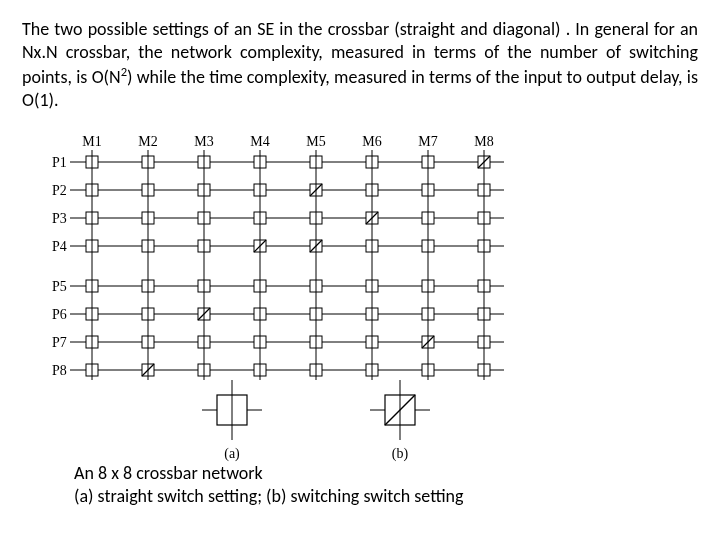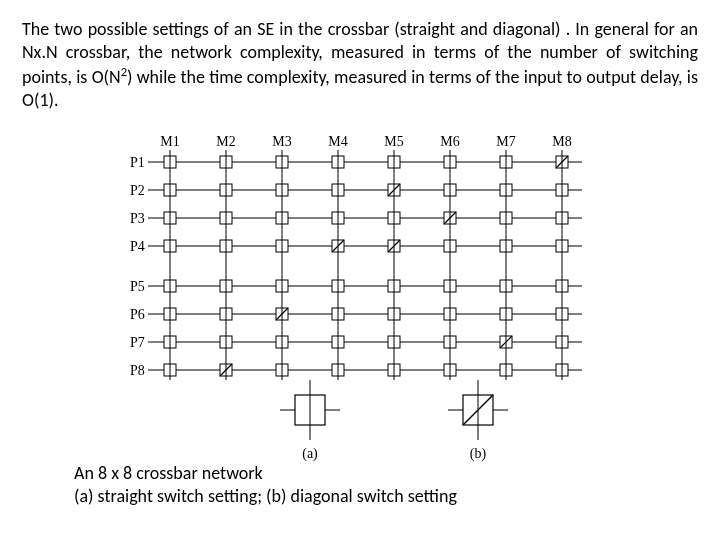--- a/index.html
+++ b/index.html
@@ -16,21 +16,21 @@
   }
   .para {
     text-align: justify;
     line-height: 1.28;
     margin-bottom: 20px;
   }
   .super { font-size: 0.7em; vertical-align: super; }
   .figwrap {
     width: 100%;
     display: flex;
-    justify-content: center;
+    justify-content: flex-start;
     margin-top: 12px;
   }
   svg { display: block; }
   .caption {
     margin-top: 0;
     margin-left: 52px;
     line-height: 1.25;
   }
   text.lbl { font-family: "Times New Roman", serif; font-size: 14px; }
 </style>
@@ -220,14 +220,14 @@
       <line x1="378" y1="248" x2="378" y2="308" stroke="#000"></line>
       <rect x="363" y="263" width="30" height="30" fill="#fff" stroke="#000" stroke-width="1.2"></rect>
       <line x1="378" y1="263" x2="378" y2="293" stroke="#000"></line>
       <line x1="363" y1="293" x2="393" y2="263" stroke="#000" stroke-width="1.4"></line>
       <text x="378" y="326" text-anchor="middle" class="lbl">(b)</text>
     </svg>
 </div>
 
 <div class="caption">
   <div>An 8 x 8 crossbar network</div>
-  <div>(a)  straight switch setting; (b) diagonal switch setting</div>
+  <div>(a)  straight switch setting; (b) switching switch setting</div>
 </div>
 
 </body></html>

